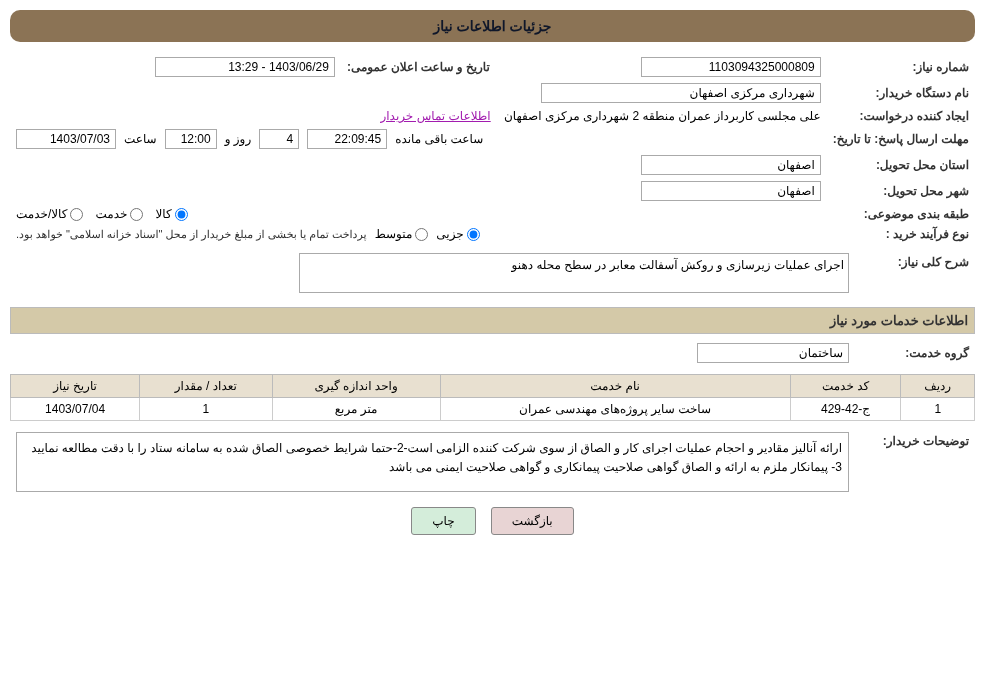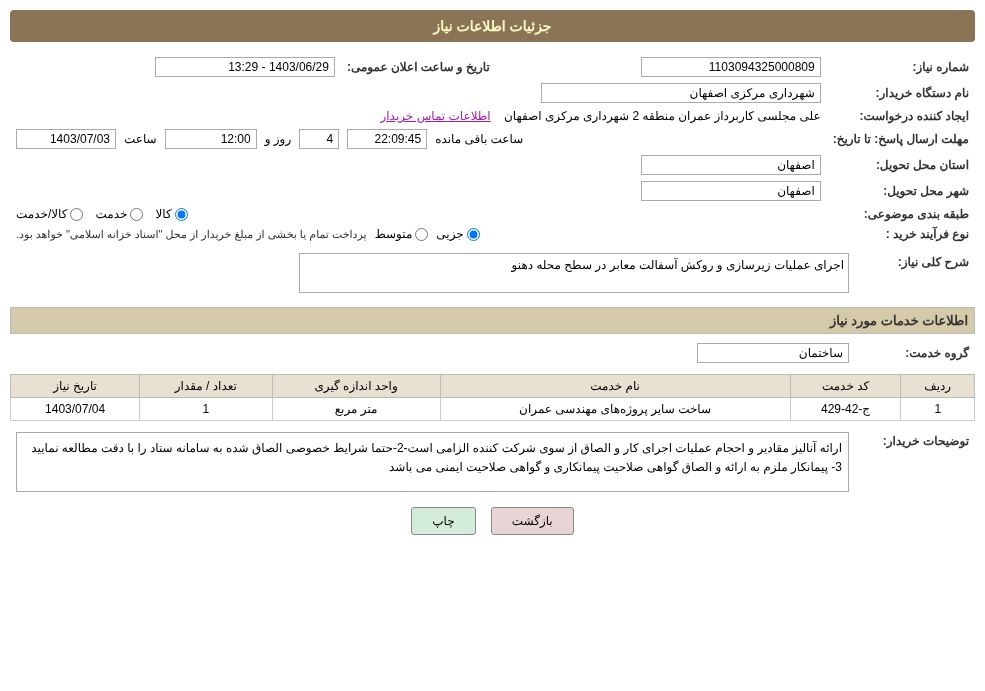--- a/index.html
+++ b/index.html
@@ -11,26 +11,26 @@
     }
     .page-wrapper {
       width: 985px;
       min-height: 691px;
       background: #fff;
       margin: 0 auto;
       padding: 10px;
     }
     .header-bar {
       background: #8B7355;
-      color: #fef9c3;
+      color: #0f172a;
       text-align: center;
       padding: 8px 15px;
       font-size: 14px;
       font-weight: bold;
-      border-radius: 4px;
+      border-radius: 10px;
       margin-bottom: 12px;
     }
     .section-title {
       background: #d4c9a8;
       color: #333;
       text-align: right;
       padding: 5px 6px;
       font-size: 13px;
       font-weight: bold;
       margin: 8px 0 6px 0;
@@ -199,21 +199,21 @@
           <span class="link-text">اطلاعات تماس خریدار</span>
         </td>
       </tr>
 
       <tr>
         <td class="label-cell">مهلت ارسال پاسخ: تا تاریخ:</td>
         <td class="value-cell" colspan="3">
           <div class="date-row">
             <span class="input-box" style="width:100px;">1403/07/03</span>
             <span>ساعت</span>
-            <span class="input-box" style="width:92px;">12:00</span>
+            <span class="input-box" style="width:52px;">12:00</span>
             <span>روز و</span>
             <span class="input-box" style="width:40px;">4</span>
             <span class="input-box" style="width:80px;">22:09:45</span>
             <span>ساعت باقی مانده</span>
           </div>
         </td>
       </tr>
 
       <tr>
         <td class="label-cell">استان محل تحویل:</td>

